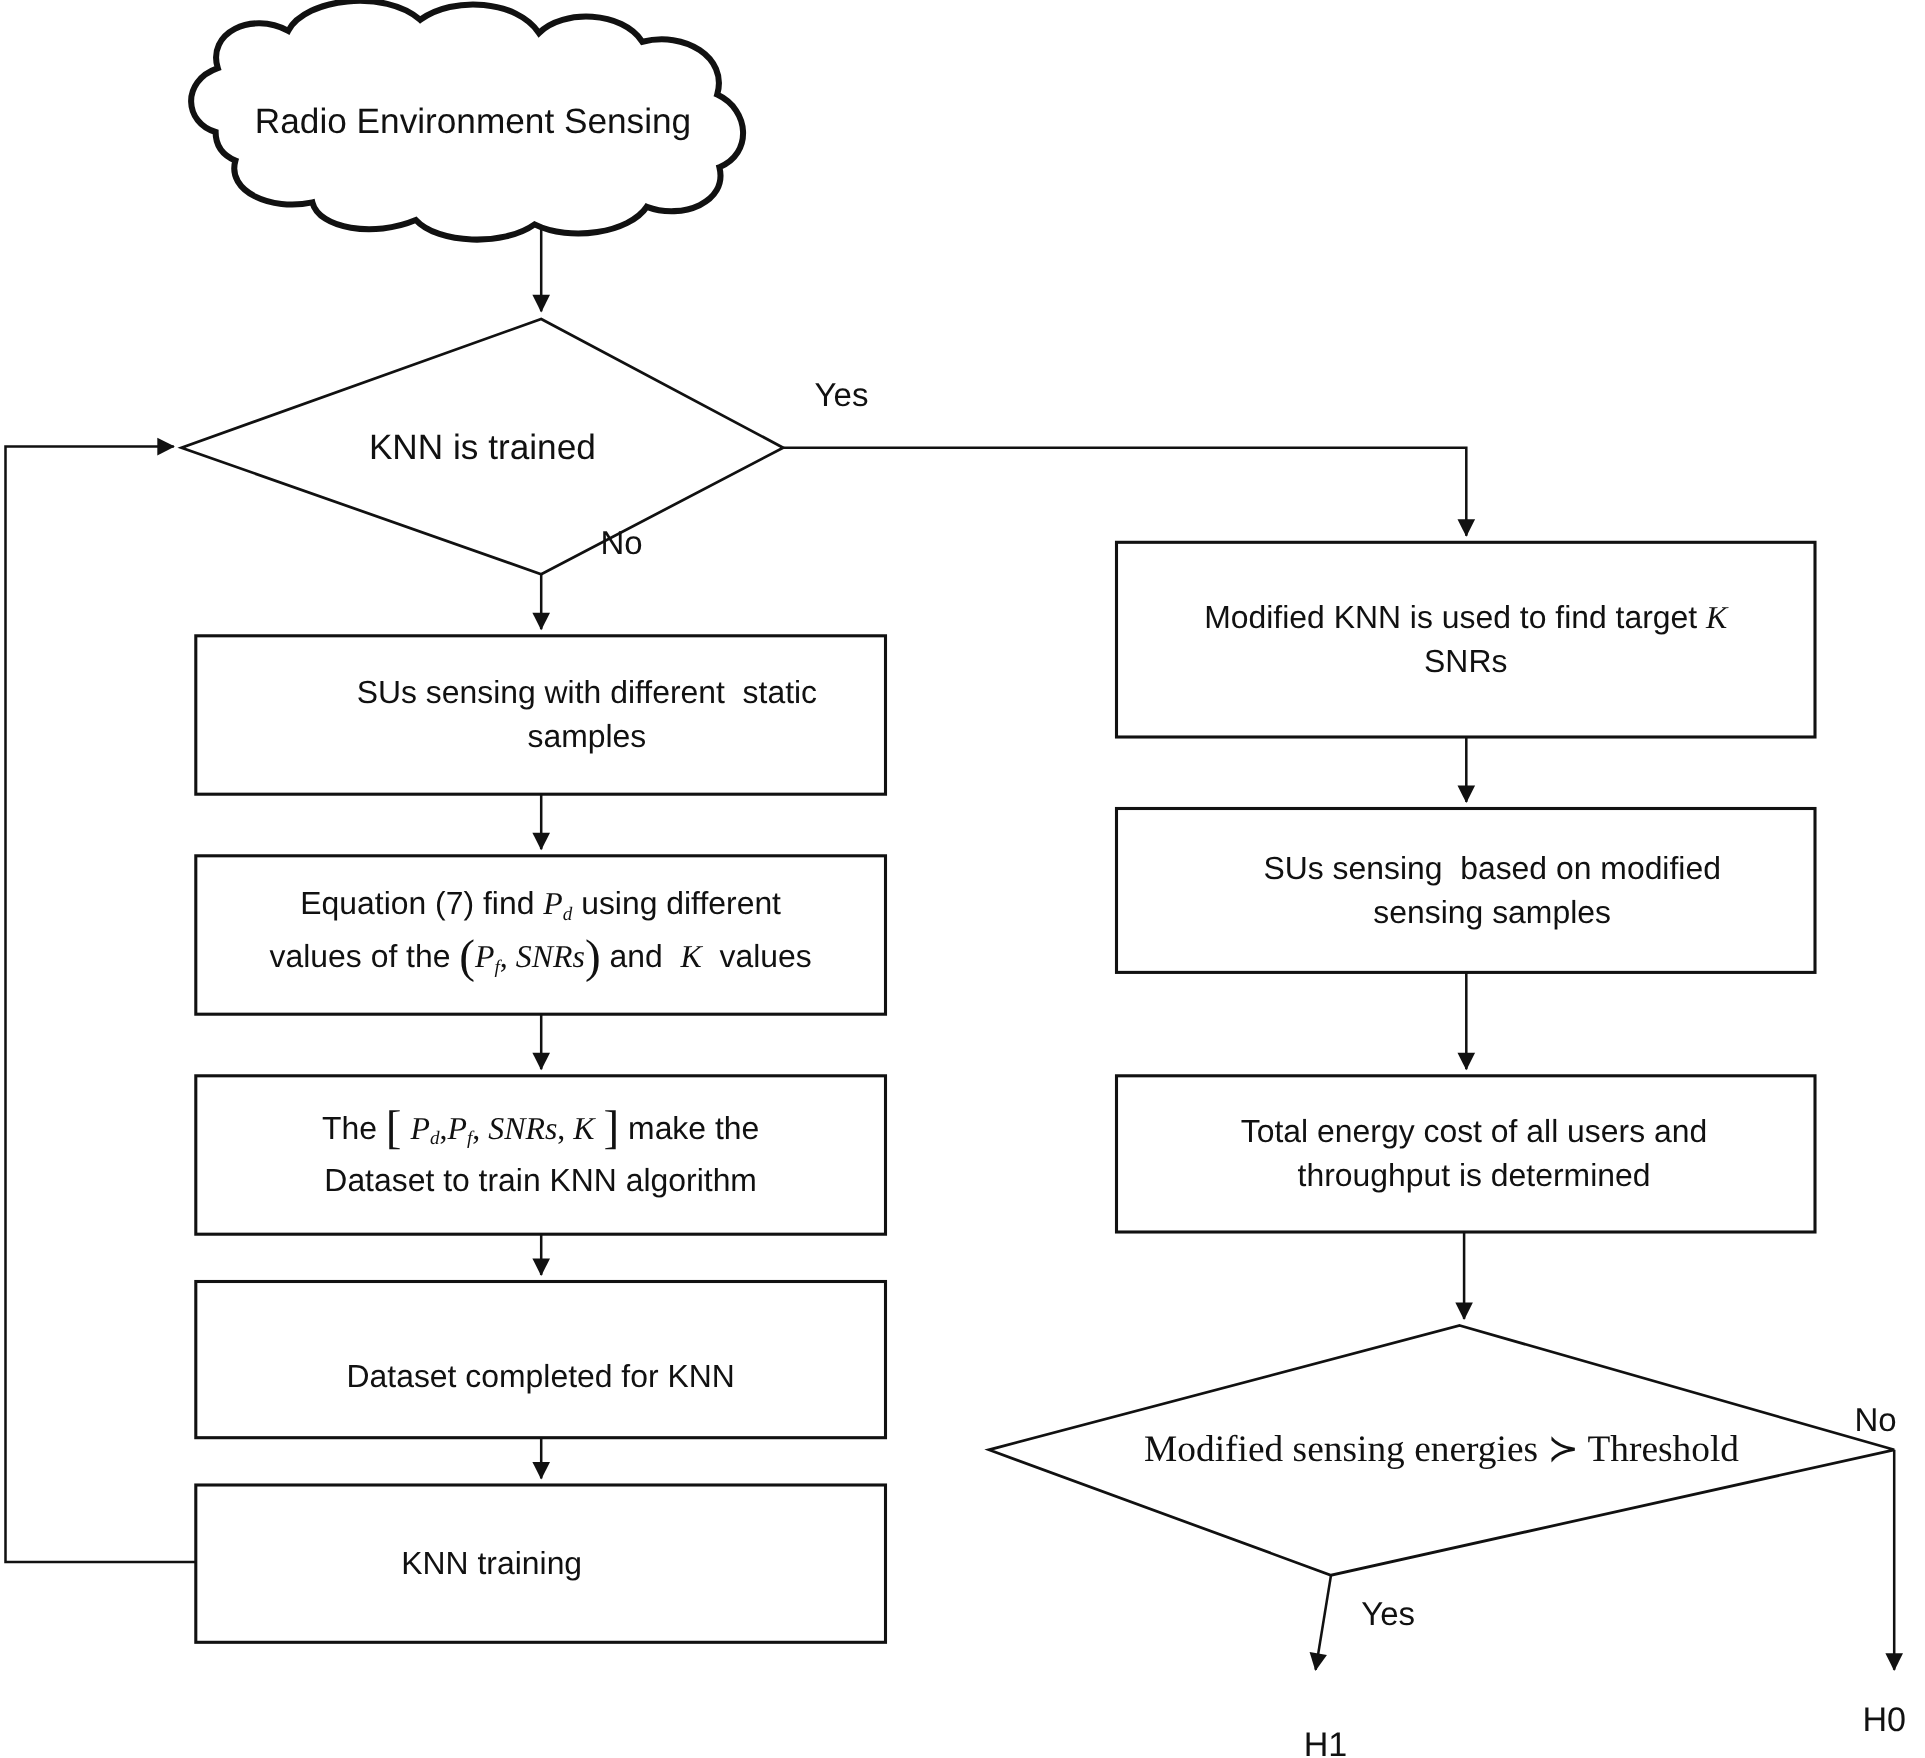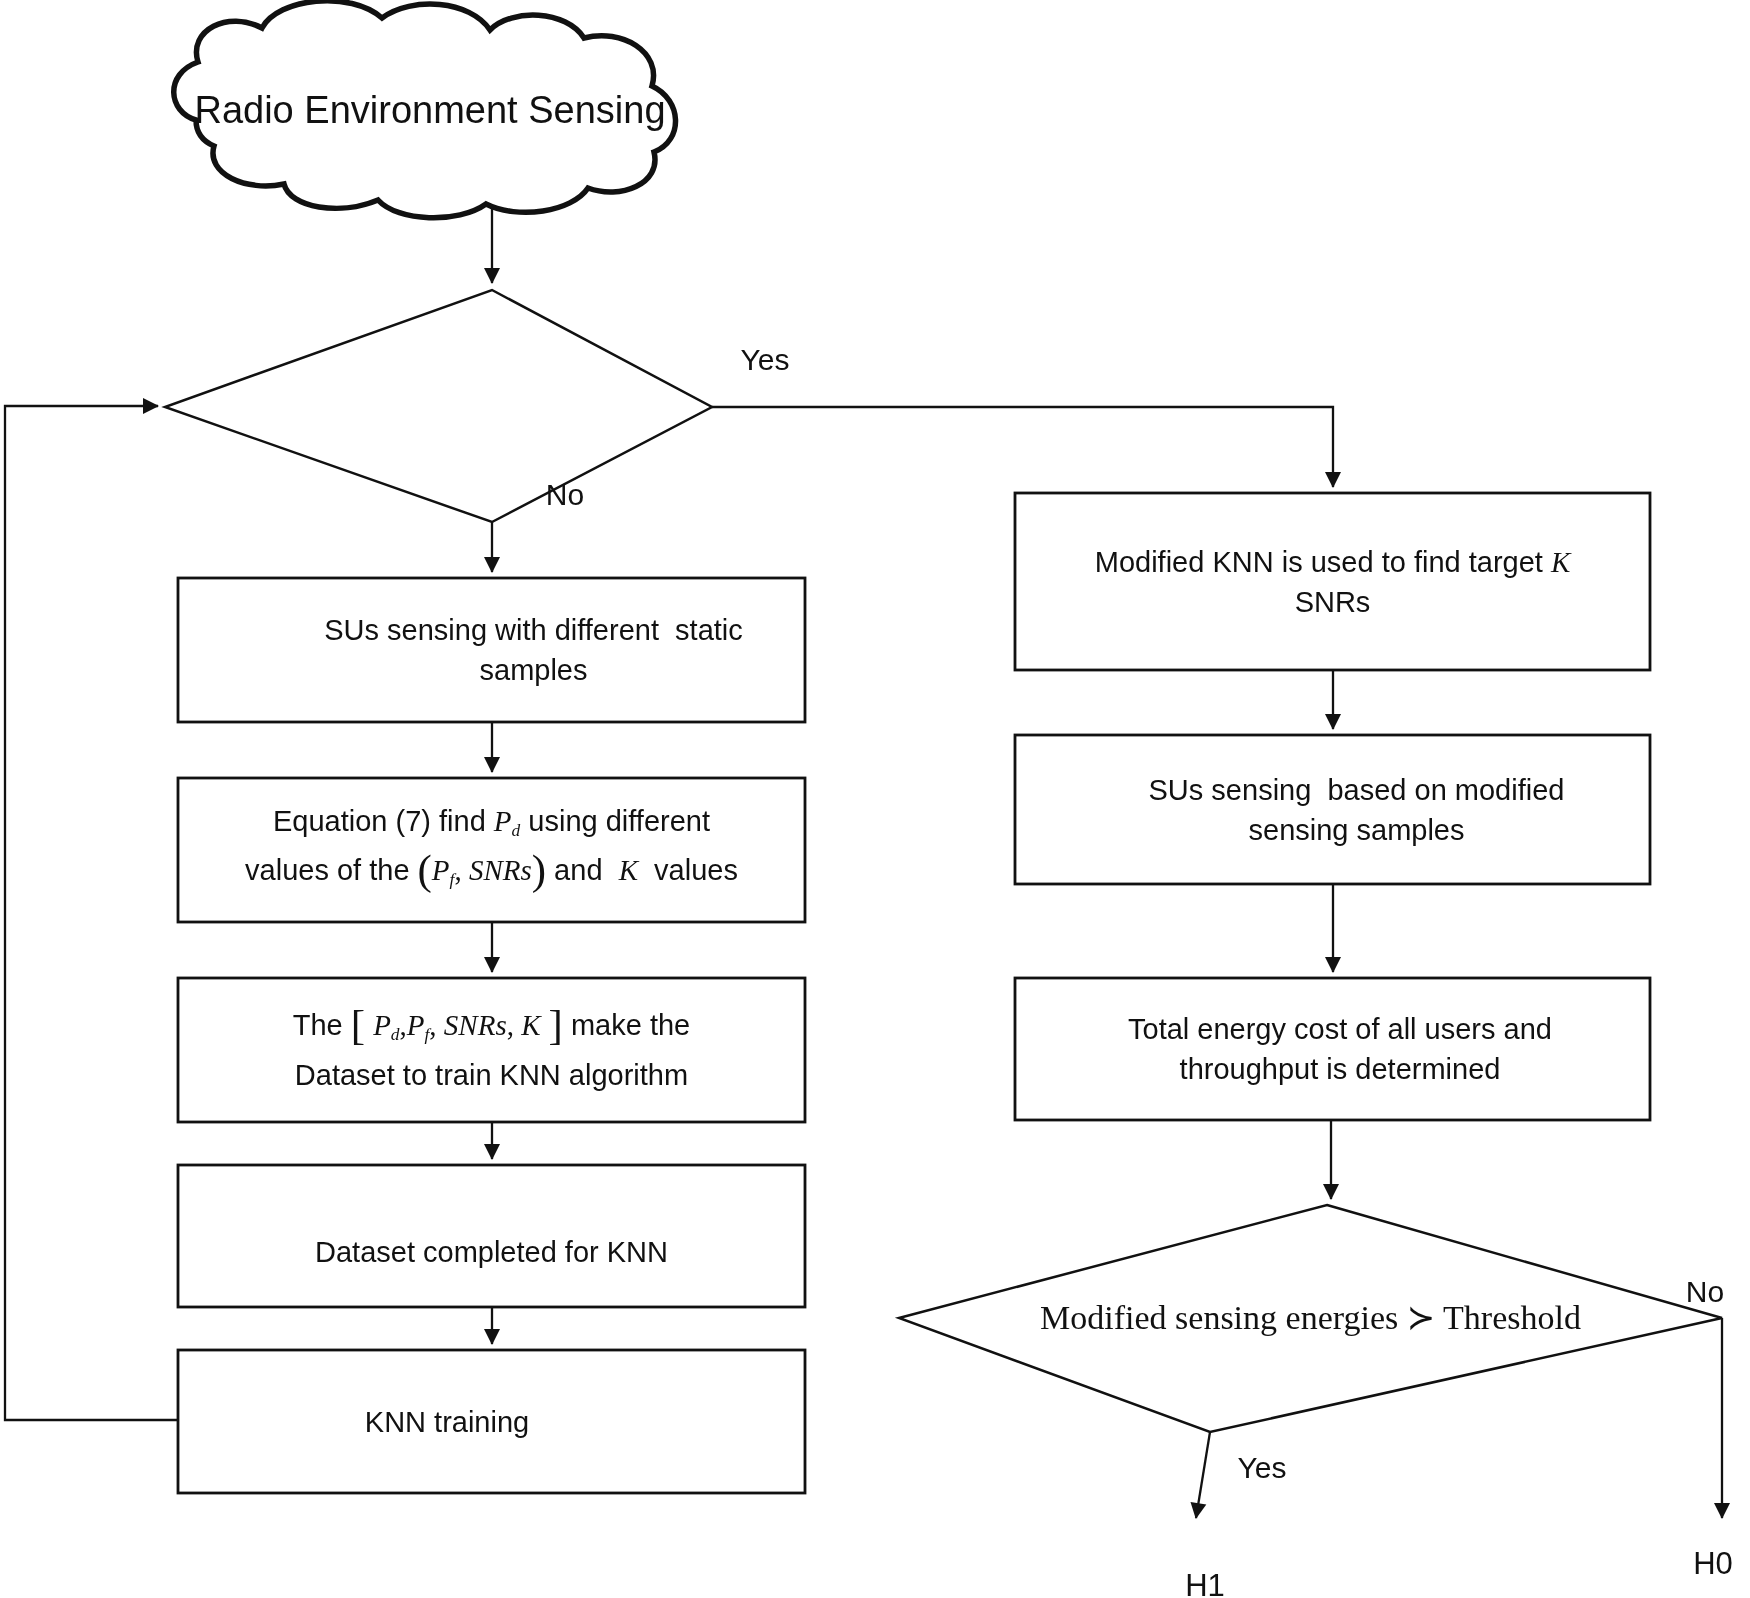--- a/index.html
+++ b/index.html
@@ -3,21 +3,21 @@
 <meta charset="utf-8">
 <style>
   html,body{margin:0;padding:0;background:#ffffff;}
   #stage{position:relative;width:1750px;height:1598px;background:#ffffff;overflow:hidden;}
   #shapes{position:absolute;left:0;top:0;}
   .node-label{
     position:absolute;display:flex;flex-direction:column;justify-content:center;align-items:center;
     text-align:center;color:#111;font:29px/40px "Liberation Sans",sans-serif;white-space:pre;
   }
   .tline{white-space:pre;}
-  .cloud-label,.d1-label{font-size:38px;}
+  .cloud-label,.d1-label{font-size:32px;}
   .d2-label{font:400 34px/44px "Liberation Serif","DejaVu Serif",serif;}
   .edge-label{font:30px/34px "Liberation Sans",sans-serif;}
   .h-label{font:31px/34px "Liberation Sans",sans-serif;}
   .seg-p{font-family:"Liberation Sans",sans-serif;}
   .seg-i{font-family:"Liberation Serif","DejaVu Serif",serif;font-style:italic;}
   .seg-b{font-family:"Liberation Serif","DejaVu Serif",serif;font-style:italic;font-size:0.60em;vertical-align:-0.30em;}
   .seg-r{font-family:"Liberation Serif","DejaVu Serif",serif;}
   .seg-g{font-family:"Liberation Serif","DejaVu Serif",serif;font-size:1.48em;vertical-align:-0.10em;line-height:0;}
 </style>
 </head>
@@ -70,20 +70,21 @@
     <path d="M712 407 L1333 407 L1333 487" fill="none" stroke="#111" stroke-width="2.3" marker-end="url(#arrow)"></path>
     <path d="M1333 670 L1333 729" fill="none" stroke="#111" stroke-width="2.3" marker-end="url(#arrow)"></path>
     <path d="M1333 884 L1333 972" fill="none" stroke="#111" stroke-width="2.3" marker-end="url(#arrow)"></path>
     <path d="M1331 1120 L1331 1199" fill="none" stroke="#111" stroke-width="2.3" marker-end="url(#arrow)"></path>
     <path d="M1210 1432 L1196 1518" fill="none" stroke="#111" stroke-width="2.3" marker-end="url(#arrow)"></path>
     <path d="M1722 1318 L1722 1518" fill="none" stroke="#111" stroke-width="2.3" marker-end="url(#arrow)"></path>
   </svg>
 
   <div class="node-label cloud-label" style="left:230px;top:60px;width:400px;height:100px;"><div class="tline"><span class="seg-p">Radio Environment Sensing</span></div></div>
 
+  <div class="node-label d1-label" style="left:165px;top:360px;width:547px;height:92px;"><div class="tline"><span class="seg-p">KNN is trained</span></div></div>
 
   <div class="node-label" style="left:178px;top:578px;width:627px;height:144px;margin-left:42px;"><div class="tline"><span class="seg-p">SUs sensing with different  static</span></div><div class="tline"><span class="seg-p">samples</span></div></div>
 
   <div class="node-label" style="left:178px;top:778px;width:627px;height:144px;"><div class="tline"><span class="seg-p">Equation (7) find </span><span class="seg-i">P</span><span class="seg-b">d</span><span class="seg-p"> using different</span></div><div class="tline"><span class="seg-p">values of the </span><span class="seg-g">(</span><span class="seg-i">P</span><span class="seg-b">f</span><span class="seg-r">, </span><span class="seg-i">SNRs</span><span class="seg-g">)</span><span class="seg-p"> and  </span><span class="seg-i">K</span><span class="seg-p">  values</span></div></div>
 
   <div class="node-label" style="left:178px;top:978px;width:627px;height:144px;"><div class="tline"><span class="seg-p">The </span><span class="seg-g">[</span><span class="seg-p"> </span><span class="seg-i">P</span><span class="seg-b">d</span><span class="seg-r">,</span><span class="seg-i">P</span><span class="seg-b">f</span><span class="seg-r">, </span><span class="seg-i">SNRs</span><span class="seg-r">, </span><span class="seg-i">K</span><span class="seg-p"> </span><span class="seg-g">]</span><span class="seg-p"> make the</span></div><div class="tline"><span class="seg-p">Dataset to train KNN algorithm</span></div></div>
 
   <div class="node-label" style="left:178px;top:1165px;width:627px;height:174px;"><div class="tline"><span class="seg-p">Dataset completed for KNN</span></div></div>
 
   <div class="node-label" style="left:178px;top:1350px;width:538px;height:143px;"><div class="tline"><span class="seg-p">KNN training</span></div></div>

